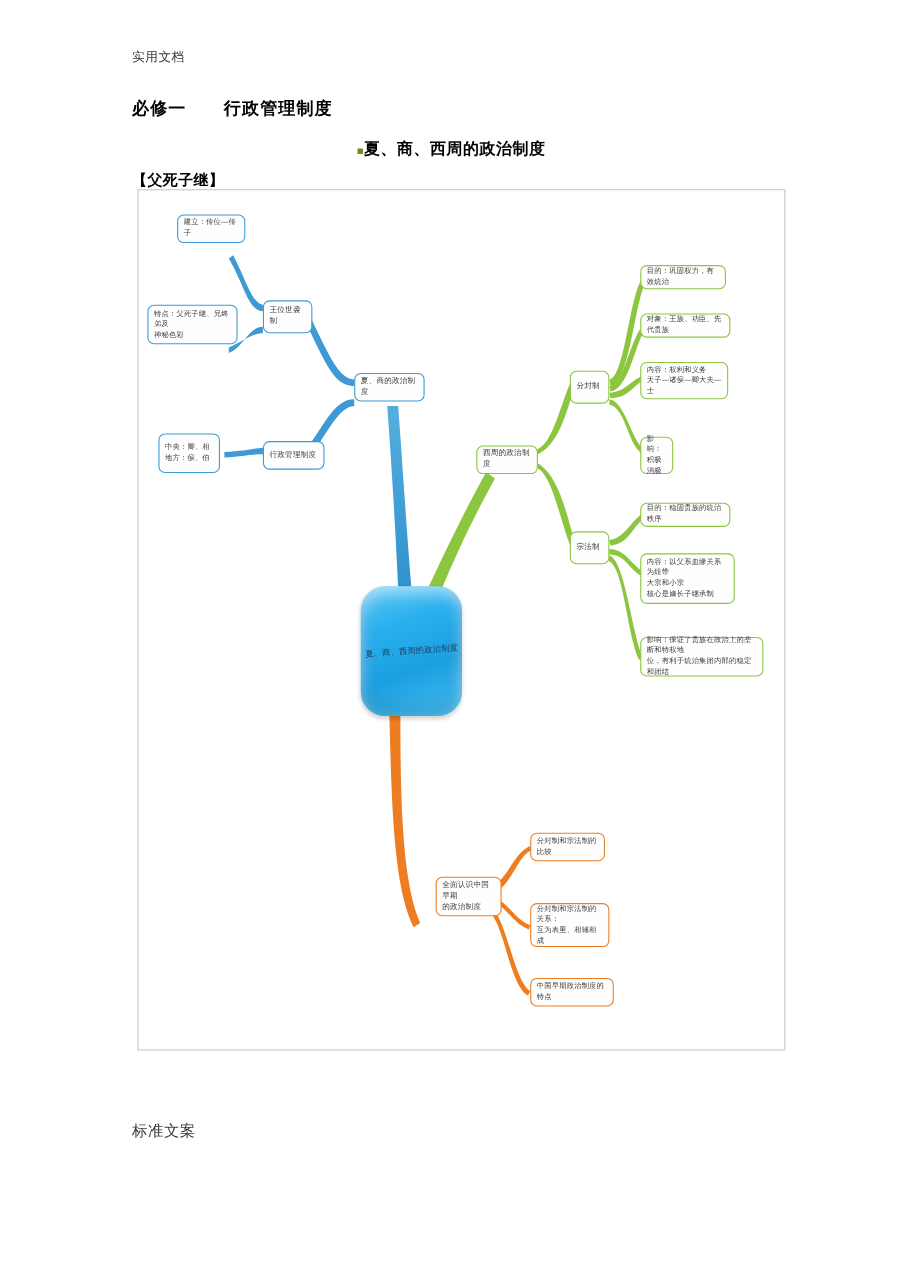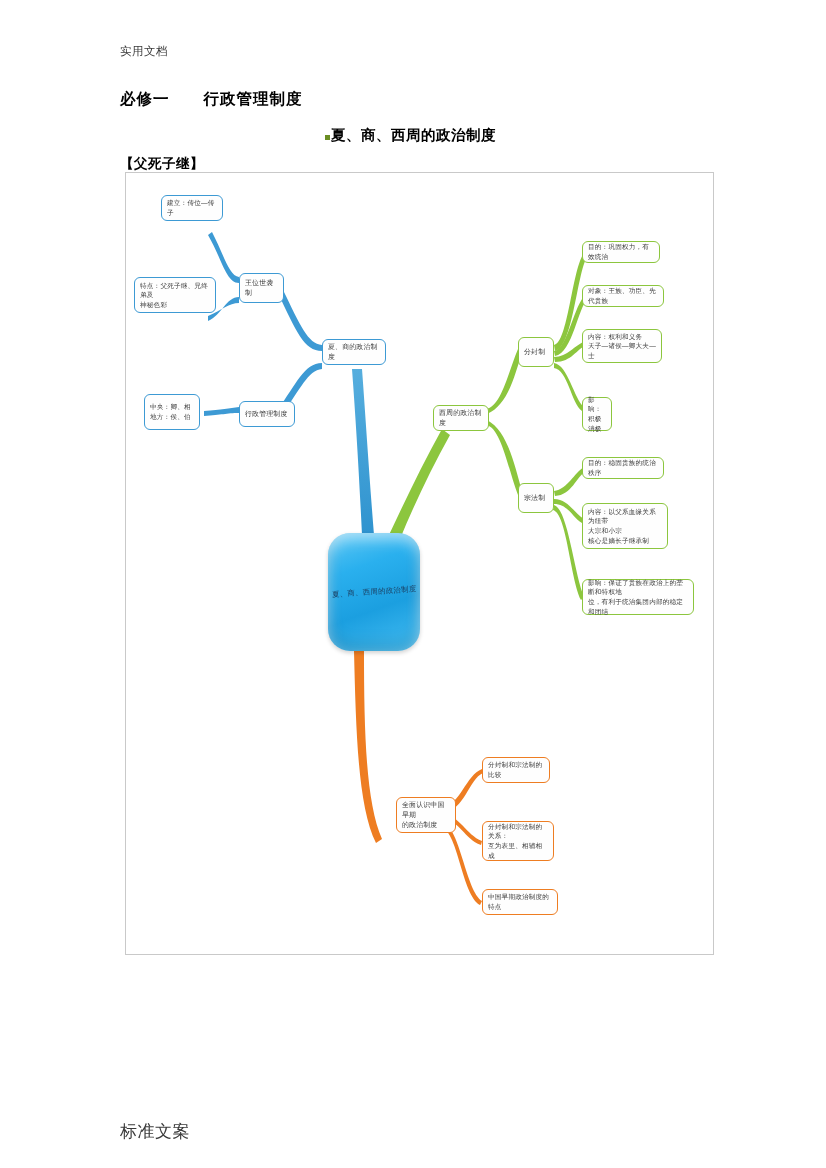--- a/index.html
+++ b/index.html
@@ -31,22 +31,22 @@
   .title-sub .mark{
     display:inline-block;width:5px;height:5px;background:#6b8e23;
     vertical-align:baseline;margin-right:1px;position:relative;top:0px;
   }
   .title-tag{
     position:absolute;left:120px;top:155px;
     font-size:13.5px;font-weight:bold;letter-spacing:.5px;
     font-family:"Liberation Sans","DejaVu Sans",sans-serif;
   }
   .footer-note{
-    position:absolute;left:120px;top:1120px;
-    font-size:17px;color:#3a3a3a;letter-spacing:.5px;
+    position:absolute;left:120px;top:1020px;
+    font-size:14px;color:#3a3a3a;letter-spacing:.5px;
   }
 
   
   .map-frame{
     position:absolute;left:125px;top:172px;width:587px;height:781px;
     border:1px solid #c9c9c9;background:#fff;overflow:hidden;
   }
   .map-canvas{position:absolute;left:0;top:0;width:587px;height:781px;}
   .map-svg{position:absolute;left:0;top:0;width:587px;height:781px;}
 

